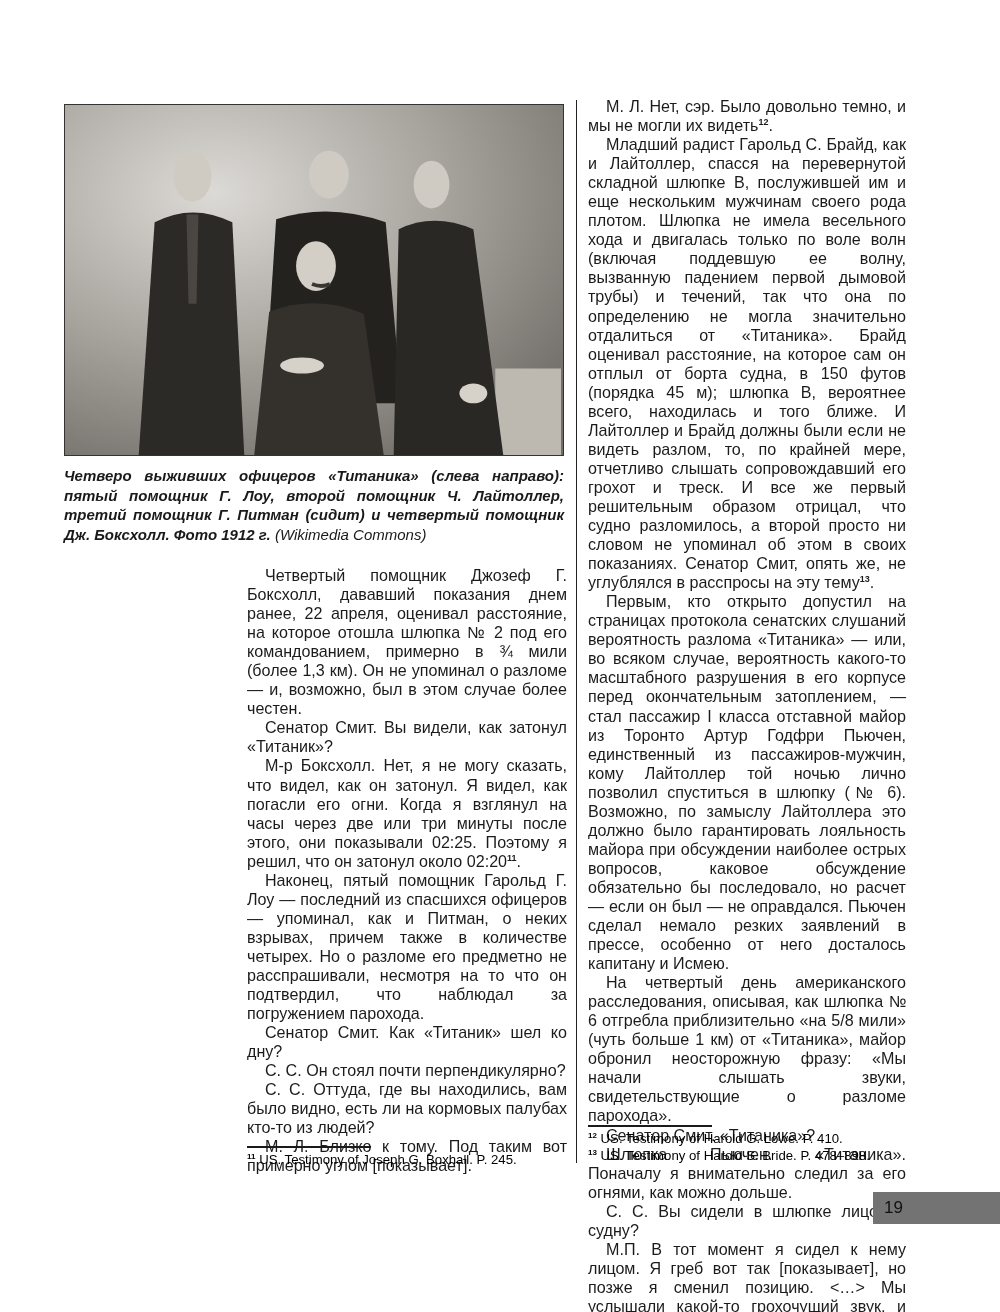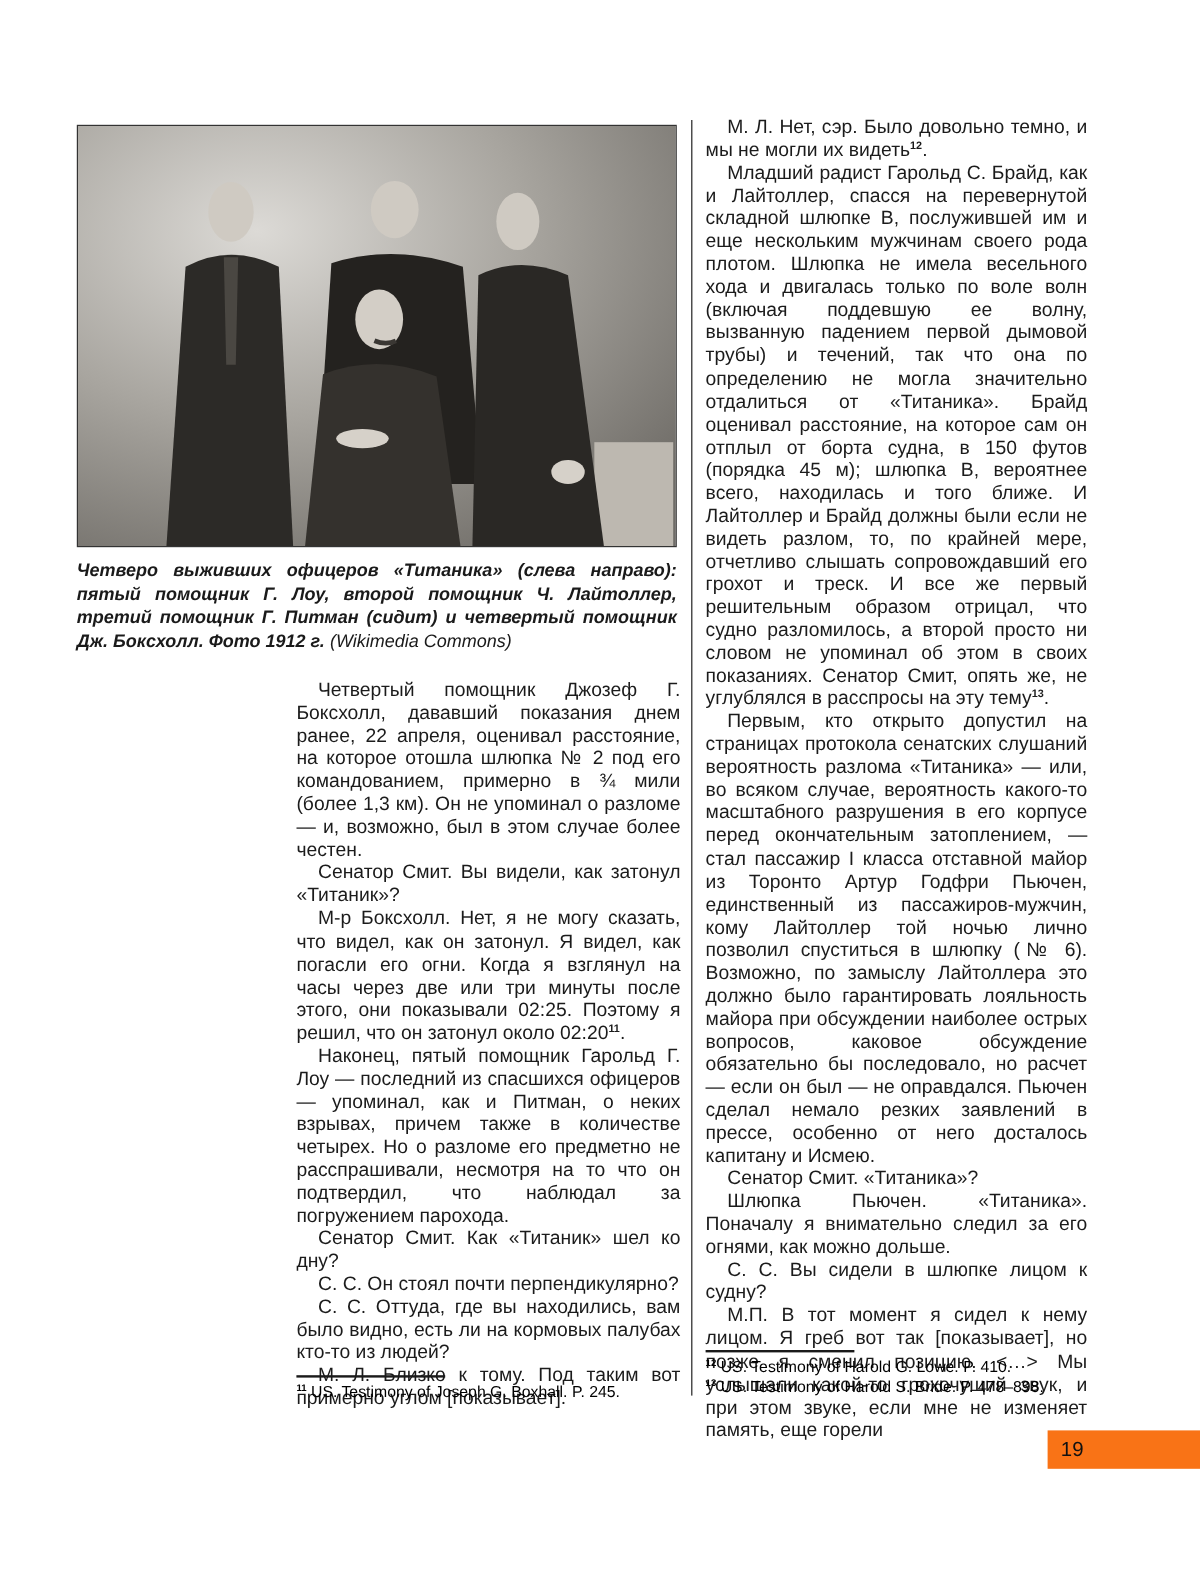--- a/index.html
+++ b/index.html
@@ -29,21 +29,21 @@
   .col-right { left: 588px; top: 97px; width: 318px; }
   sup { font-size: 9px; line-height: 0; vertical-align: 6px; font-weight: bold; }
 
   
   .fn-rule { position: absolute; height: 2px; background: #1a1a1a; width: 124px; }
   .fn { position: absolute; font-size: 13.2px; line-height: 17px; color: #000000; }
   .fn sup { font-size: 8px; vertical-align: 5px; }
 
   
   .pagenum { position: absolute; left: 873px; top: 1192px; width: 127px; height: 32px;
-             background: #f97316; font-size: 17px; line-height: 32px; box-sizing: border-box;
+             background: #737373; font-size: 17px; line-height: 32px; box-sizing: border-box;
              padding-left: 11px; color: #111; }
 </style>
 </head>
 <body>
 
 <div class="page">
 
   <div class="photo">
     <svg viewBox="0 0 500 352" preserveAspectRatio="none">
       <defs>
@@ -96,20 +96,21 @@
   <div class="fn-rule" style="left:247px; top:1146px;"></div>
   <div class="fn" style="left:247px; top:1151px; width:320px;">
     <sup>11</sup>
     <span>US. Testimony of Joseph G. Boxhall. P. 245.</span>
   </div>
 
   <div class="col col-right">
     <p><span>М. Л. Нет, сэр. Было довольно темно, и мы не могли их видеть</span><sup>12</sup><span>.</span></p>
     <p><span>Младший радист Гарольд С. Брайд, как и Лайтоллер, спасся на перевернутой складной шлюпке B, послужившей им и еще нескольким мужчинам своего рода плотом. Шлюпка не имела весельного хода и двигалась только по воле волн (включая поддевшую ее волну, вызванную падением первой дымовой трубы) и течений, так что она по определению не могла значительно отдалиться от «Титаника». Брайд оценивал расстояние, на которое сам он отплыл от борта судна, в 150 футов (порядка 45 м); шлюпка B, вероятнее всего, находилась и того ближе. И Лайтоллер и Брайд должны были если не видеть разлом, то, по крайней мере, отчетливо слышать сопровождавший его грохот и треск. И все же первый решительным образом отрицал, что судно разломилось, а второй просто ни словом не упоминал об этом в своих показаниях. Сенатор Смит, опять же, не углублялся в расспросы на эту тему</span><sup>13</sup><span>.</span></p>
     <p>Первым, кто открыто допустил на страницах протокола сенатских слушаний вероятность разлома «Титаника» — или, во всяком случае, вероятность какого-то масштабного разрушения в его корпусе перед окончательным затоплением, — стал пассажир I класса отставной майор из Торонто Артур Годфри Пьючен, единственный из пассажиров-мужчин, кому Лайтоллер той ночью лично позволил спуститься в шлюпку (№ 6). Возможно, по замыслу Лайтоллера это должно было гарантировать лояльность майора при обсуждении наиболее острых вопросов, каковое обсуждение обязательно бы последовало, но расчет — если он был — не оправдался. Пьючен сделал немало резких заявлений в прессе, особенно от него досталось капитану и Исмею.</p>
+    <p>На четвертый день американского расследования, описывая, как шлюпка № 6 отгребла приблизительно «на 5/8 мили» (чуть больше 1 км) от «Титаника», майор обронил неосторожную фразу: «Мы начали слышать звуки, свидетельствующие о разломе парохода».</p>
     <p>Сенатор Смит. «Титаника»?</p>
     <p>Шлюпка Пьючен. «Титаника». Поначалу я внимательно следил за его огнями, как можно дольше.</p>
     <p>С. С. Вы сидели в шлюпке лицом к судну?</p>
     <p>М.П. В тот момент я сидел к нему лицом. Я греб вот так [показывает], но позже я сменил позицию. &lt;…&gt; Мы услышали какой-то грохочущий звук, и при этом звуке, если мне не изменяет память, еще горели</p>
   </div>
 
   <div class="fn-rule" style="left:588px; top:1125px;"></div>
   <div class="fn" style="left:588px; top:1130px; width:320px;">
     <sup>12</sup>
     <span>US. Testimony of Harold G. Lowe. P. 410.</span>

